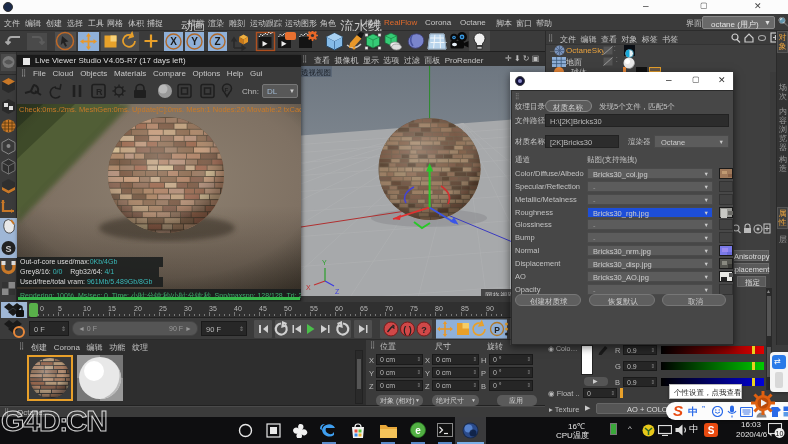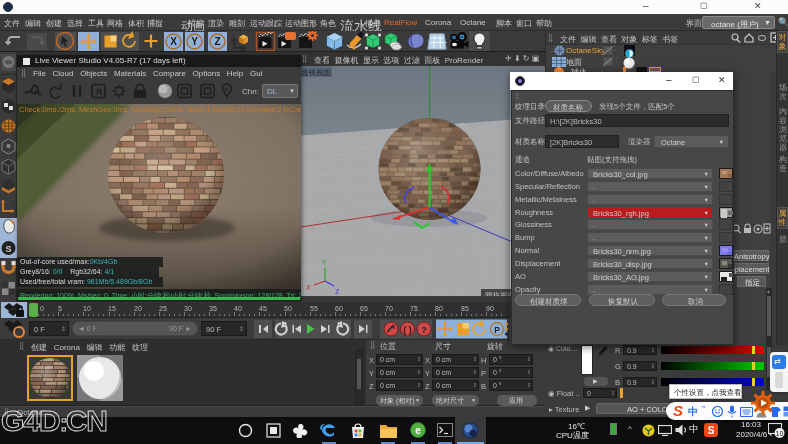--- a/index.html
+++ b/index.html
@@ -1394,21 +1394,21 @@
         <div class="abs" style="left:3px;top:103px;width:224px;height:12px">
   <span class="tx" style="left:0px;top:1px;font-size:7.5px;color:#c2c2c2">Metallic/Metalness</span>
   <div class="abs" style="left:72px;top:0px;width:126px;height:11px;background:#5c5c5c;border:1px solid #4a4a4a;border-radius:1px">
     <span class="tx" style="left:5px;top:1px;font-size:7.5px;color:#999">-</span>
     <span class="tx" style="right:3px;top:2px;font-size:5.5px;color:#ccc">▼</span>
   </div>
   <div class="abs" style="left:204px;top:0;width:14px;height:11px;background:#424242;border:1px solid #333"></div>
  </div>
         <div class="abs" style="left:3px;top:116px;width:224px;height:12px">
   <span class="tx" style="left:0px;top:1px;font-size:7.5px;color:#c2c2c2">Roughness</span>
-  <div class="abs" style="left:72px;top:0px;width:126px;height:11px;background:#b91c1c;border:1px solid #4a4a4a;border-radius:1px">
+  <div class="abs" style="left:72px;top:0px;width:126px;height:11px;background:#1d4ed8;border:1px solid #4a4a4a;border-radius:1px">
     <span class="tx" style="left:5px;top:1px;font-size:7.5px;color:#ccc">Bricks30_rgh.jpg</span>
     <span class="tx" style="right:3px;top:2px;font-size:5.5px;color:#ccc">▼</span>
   </div>
   <div class="abs" style="left:204px;top:0;width:14px;height:11px;background:#9a9a96;border:1px solid #1a1a1a">
             <div class="abs" style="left:1px;top:1px;width:6px;height:9px;background:#c8c8c4"></div>
             <div class="abs" style="left:8px;top:3px;width:5px;height:4px;background:#6a6a66"></div>
           </div>
  </div>
         <div class="abs" style="left:3px;top:128px;width:224px;height:12px">
   <span class="tx" style="left:0px;top:1px;font-size:7.5px;color:#c2c2c2">Glossiness</span>

